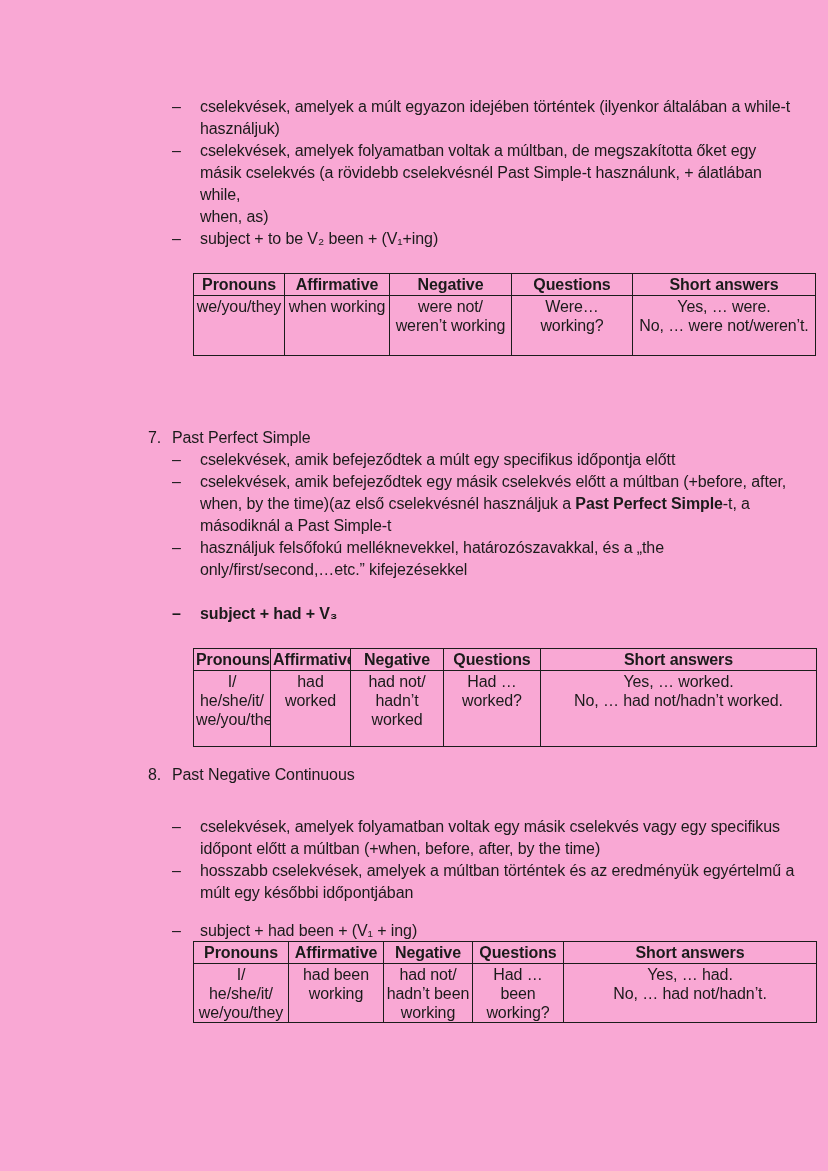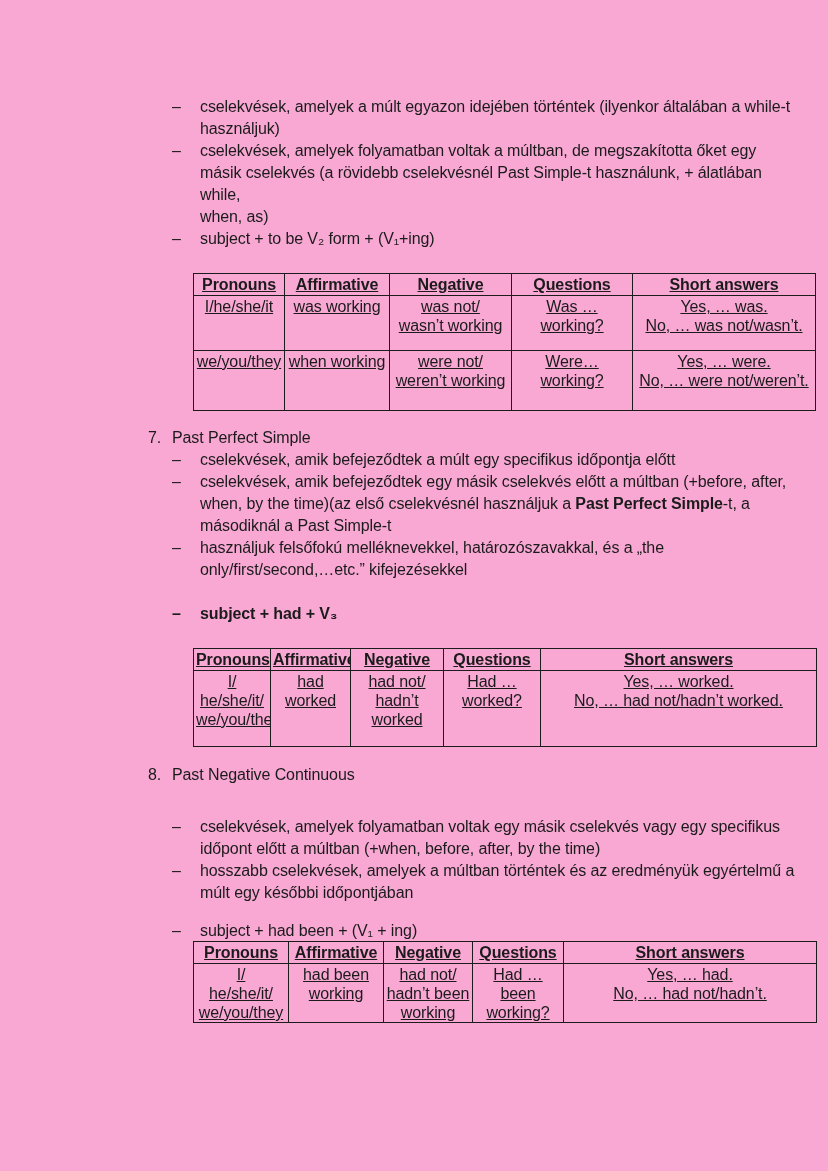--- a/index.html
+++ b/index.html
@@ -27,21 +27,20 @@
     table-layout:fixed;
     text-align:center;
   }
   table.gtab td{
     border:1.5px solid #1c1c1c;
     vertical-align:top;
     padding:1px 2px 0 2px;
     line-height:19px;
     white-space:pre-line;
     overflow:hidden;
-    text-decoration:underline;
   }
   table.gtab td.th{font-weight:bold;}
   b{font-weight:bold;}
 </style>
 </head>
 <body>
 
 <div class="page">
 
   <div class="abs bullets" style="top:96px;left:172px;">
@@ -53,48 +52,39 @@
     <div class="bullet">
       <span class="dash"></span>
       <p class="btext">cselekvések, amelyek folyamatban voltak a múltban, de megszakította őket egy
 másik cselekvés (a rövidebb cselekvésnél Past Simple-t használunk, + álatlában while,
 when, as)</p>
     </div>
   </div>
 
   <div class="abs bullet formula" style="top:228px;left:172px;">
     <span class="dash"></span>
-    <p class="btext">subject + to be V₂ form + (V₁+ing)</p>
+    <p class="btext">subject + to be V₂ been + (V₁+ing)</p>
   </div>
 
   <table class="gtab abs" style="top:273px;left:193px;width:622px;">
     <colgroup>
         <col style="width:91px">
         <col style="width:105px">
         <col style="width:122px">
         <col style="width:121px">
         <col style="width:183px">
       </colgroup>
     <tbody>
         <tr style="height:22px">
       <td class="th">Pronouns</td>
       <td class="th">Affirmative</td>
       <td class="th">Negative</td>
       <td class="th">Questions</td>
       <td class="th">Short answers</td>
     </tr>
-    <tr style="height:55px">
-      <td>I/he/she/it</td>
-      <td>was working</td>
-      <td>was not/
-wasn’t working</td>
-      <td>Was … working?</td>
-      <td>Yes, … was.
-No, … was not/wasn’t.</td>
-    </tr>
     <tr style="height:60px">
       <td>we/you/they</td>
       <td>when working</td>
       <td>were not/
 weren’t working</td>
       <td>Were…working?</td>
       <td>Yes, … were.
 No, … were not/weren’t.</td>
     </tr>
   </tbody>

